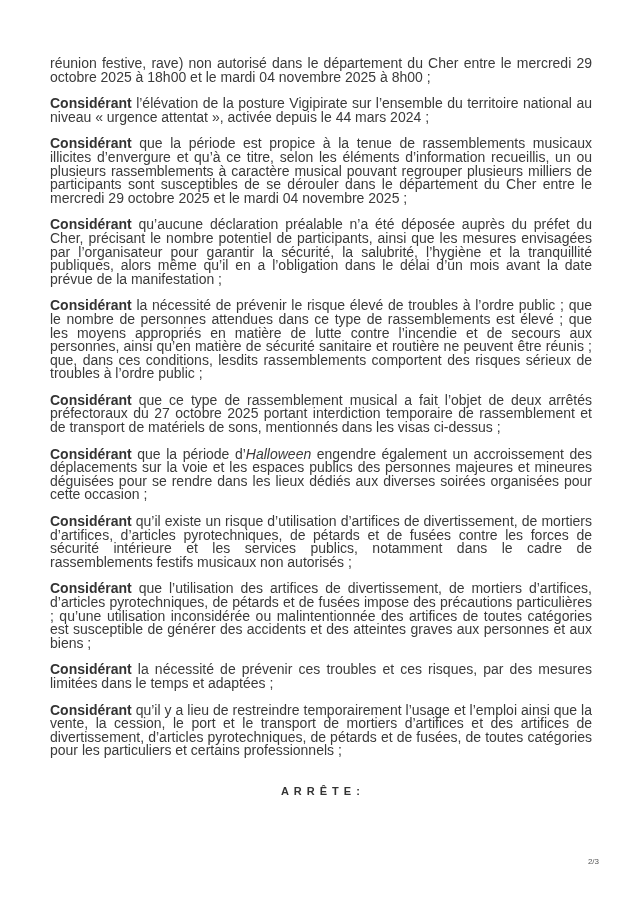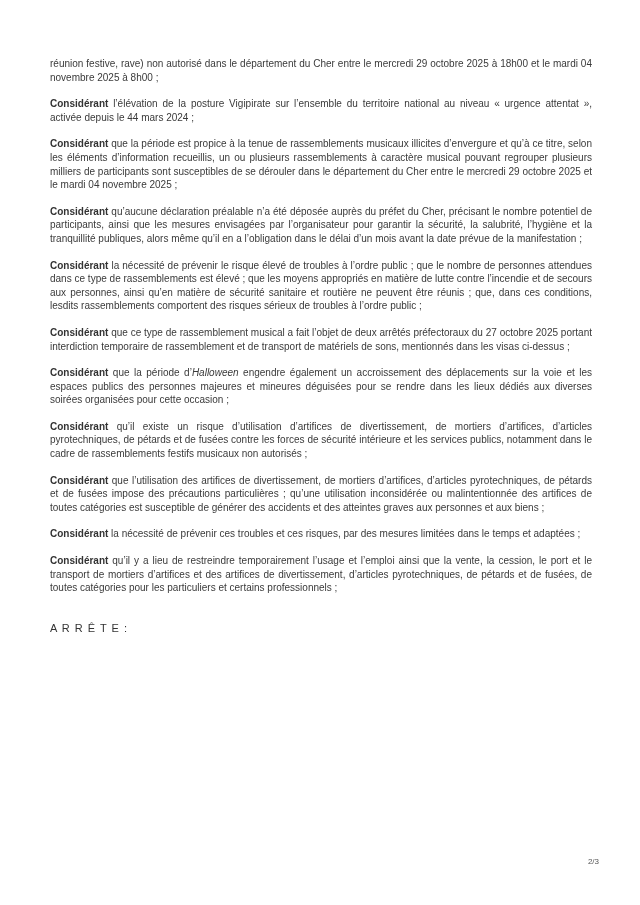--- a/index.html
+++ b/index.html
@@ -12,30 +12,30 @@
     width: 640px;
     height: 905px;
     box-sizing: border-box;
     background: #ffffff;
     padding: 57px 48px 0 50px;
     font-family: "Liberation Sans", sans-serif;
     color: #3a3a3a;
     overflow: hidden;
   }
   .doc-body .para {
-    font-size: 10px;
+    font-size: 14px;
     line-height: 13.6px;
     text-align: justify;
     margin: 0 0 13px 0;
   }
   .para .b { font-weight: bold; color: #333333; margin-top: 41px; }
   .para .i { font-style: italic; }
   .arrete {
-    text-align: left;
-    font-weight: normal;
+    text-align: center;
+    font-weight: bold;
     font-size: 11px;
     letter-spacing: 1px;
     color: #333333;
     margin: 27px 0 8px 0;
   }
   .pagenum {
     position: absolute;
     right: 41px;
     top: 857px;
     font-size: 8px;

